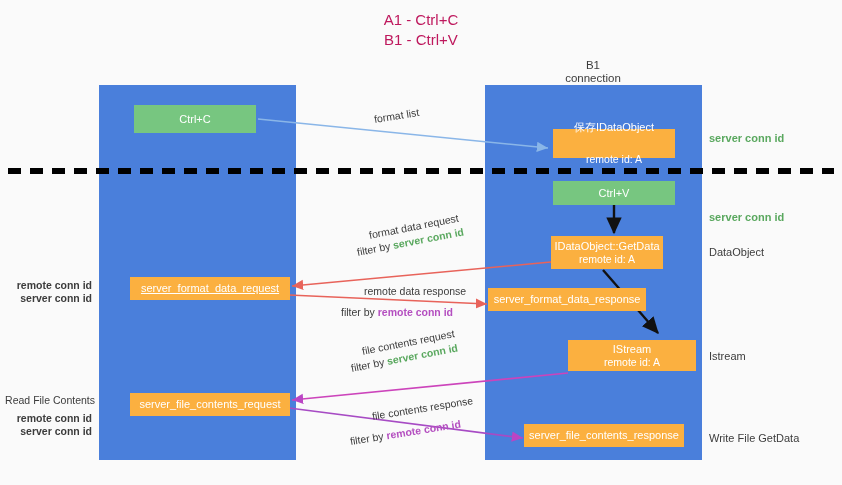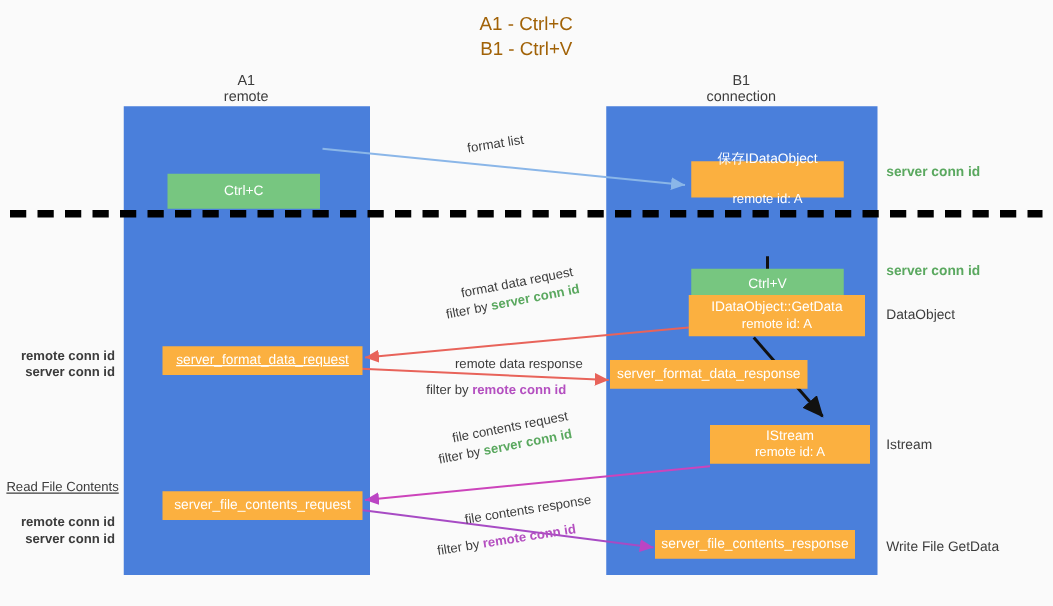--- a/index.html
+++ b/index.html
@@ -20,21 +20,21 @@
     background: #fafafa;
   }
 
   
   #title {
     position: absolute;
     left: 0; top: 10px;
     width: 842px;
     text-align: center;
     font-size: 15px;
-    color: #a16207;
+    color: #be185d;
     line-height: 20px;
   }
 
   
   .col-head {
     position: absolute;
     text-align: center;
     font-size: 11.5px;
     color: #3c3c3c;
     line-height: 13px;
@@ -58,21 +58,21 @@
     display: flex;
     flex-direction: column;
     align-items: center;
     justify-content: center;
     color: #ffffff;
     font-size: 11px;
     line-height: 13px;
     text-align: center;
     padding: 2px 4px;
   }
-  .node.green  { background: #77c680; margin-top: 34px; }
+  .node.green  { background: #77c680; }
   .node.orange { background: #fbb040; }
   .node .l2 { font-size: 10.5px; }
 
   
   .side-label {
     position: absolute;
     font-size: 11px;
     color: #3c3c3c;
     white-space: nowrap;
   }
@@ -118,24 +118,20 @@
 <div id="stage">
 
   <div id="title">
     <div>A1 - Ctrl+C</div>
     <div>B1 - Ctrl+V</div>
   </div>
 
   <div class="lane" id="lane-a1"></div>
   <div class="lane" id="lane-b1"></div>
 
-  <div class="col-head" style="left:117px; top:59px;">
-    <div>A1</div>
-    <div>remote</div>
-  </div>
   <div class="col-head" style="left:513px; top:59px;">
     <div>B1</div>
     <div>connection</div>
   </div>
 
   <svg id="wires" viewBox="0 0 842 485" xmlns="http://www.w3.org/2000/svg">
     <defs>
       <marker id="ah-blue" markerWidth="9" markerHeight="9" refX="7" refY="3.2" orient="auto" markerUnits="strokeWidth">
         <path d="M0,0 L7,3.2 L0,6.4 z" fill="#8ab6e8"></path>
       </marker>
@@ -173,21 +169,21 @@
 
   <div class="node orange" style="left:553px; top:129px; width:122px; height:29px;gap:19px;">
     <div>保存IDataObject</div>
     <div class="l2">remote id: A</div>
   </div>
 
   <div class="node green" style="left:553px; top:181px; width:122px; height:24px;">
     <div>Ctrl+V</div>
   </div>
 
-  <div class="node orange" style="left:551px; top:236px; width:141px; height:33px;">
+  <div class="node orange" style="left:551px; top:236px; width:112px; height:33px;">
     <div>IDataObject::GetData</div>
     <div class="l2">remote id: A</div>
   </div>
 
   <div class="node orange" style="left:130px; top:277px; width:160px; height:23px;text-decoration:underline;">
     <div>server_format_data_request</div>
   </div>
 
   <div class="node orange" style="left:488px; top:288px; width:158px; height:23px;">
     <div>server_format_data_response</div>
@@ -230,17 +226,17 @@
 
   <div class="side-label conn-green" style="left:709px; top:132px;">server conn id</div>
   <div class="side-label conn-green" style="left:709px; top:211px;">server conn id</div>
   <div class="side-label" style="left:709px; top:246px;">DataObject</div>
   <div class="side-label" style="left:709px; top:350px;">Istream</div>
   <div class="side-label" style="left:709px; top:432px;">Write File GetData</div>
 
   <div class="gutter conn-purple" style="left:0px; top:279px; width:92px;">remote conn id</div>
   <div class="gutter conn-green" style="left:0px; top:292px; width:92px;">server conn id</div>
 
-  <div class="gutter" style="left:0px; top:384px; width:95px;text-decoration:underline;">Read File Contents</div>
+  <div class="gutter" style="left:0px; top:394px; width:95px;">Read File Contents</div>
   <div class="gutter conn-purple" style="left:0px; top:412px; width:92px;">remote conn id</div>
   <div class="gutter conn-green" style="left:0px; top:425px; width:92px;">server conn id</div>
 
 </div>
 
 </body></html>

